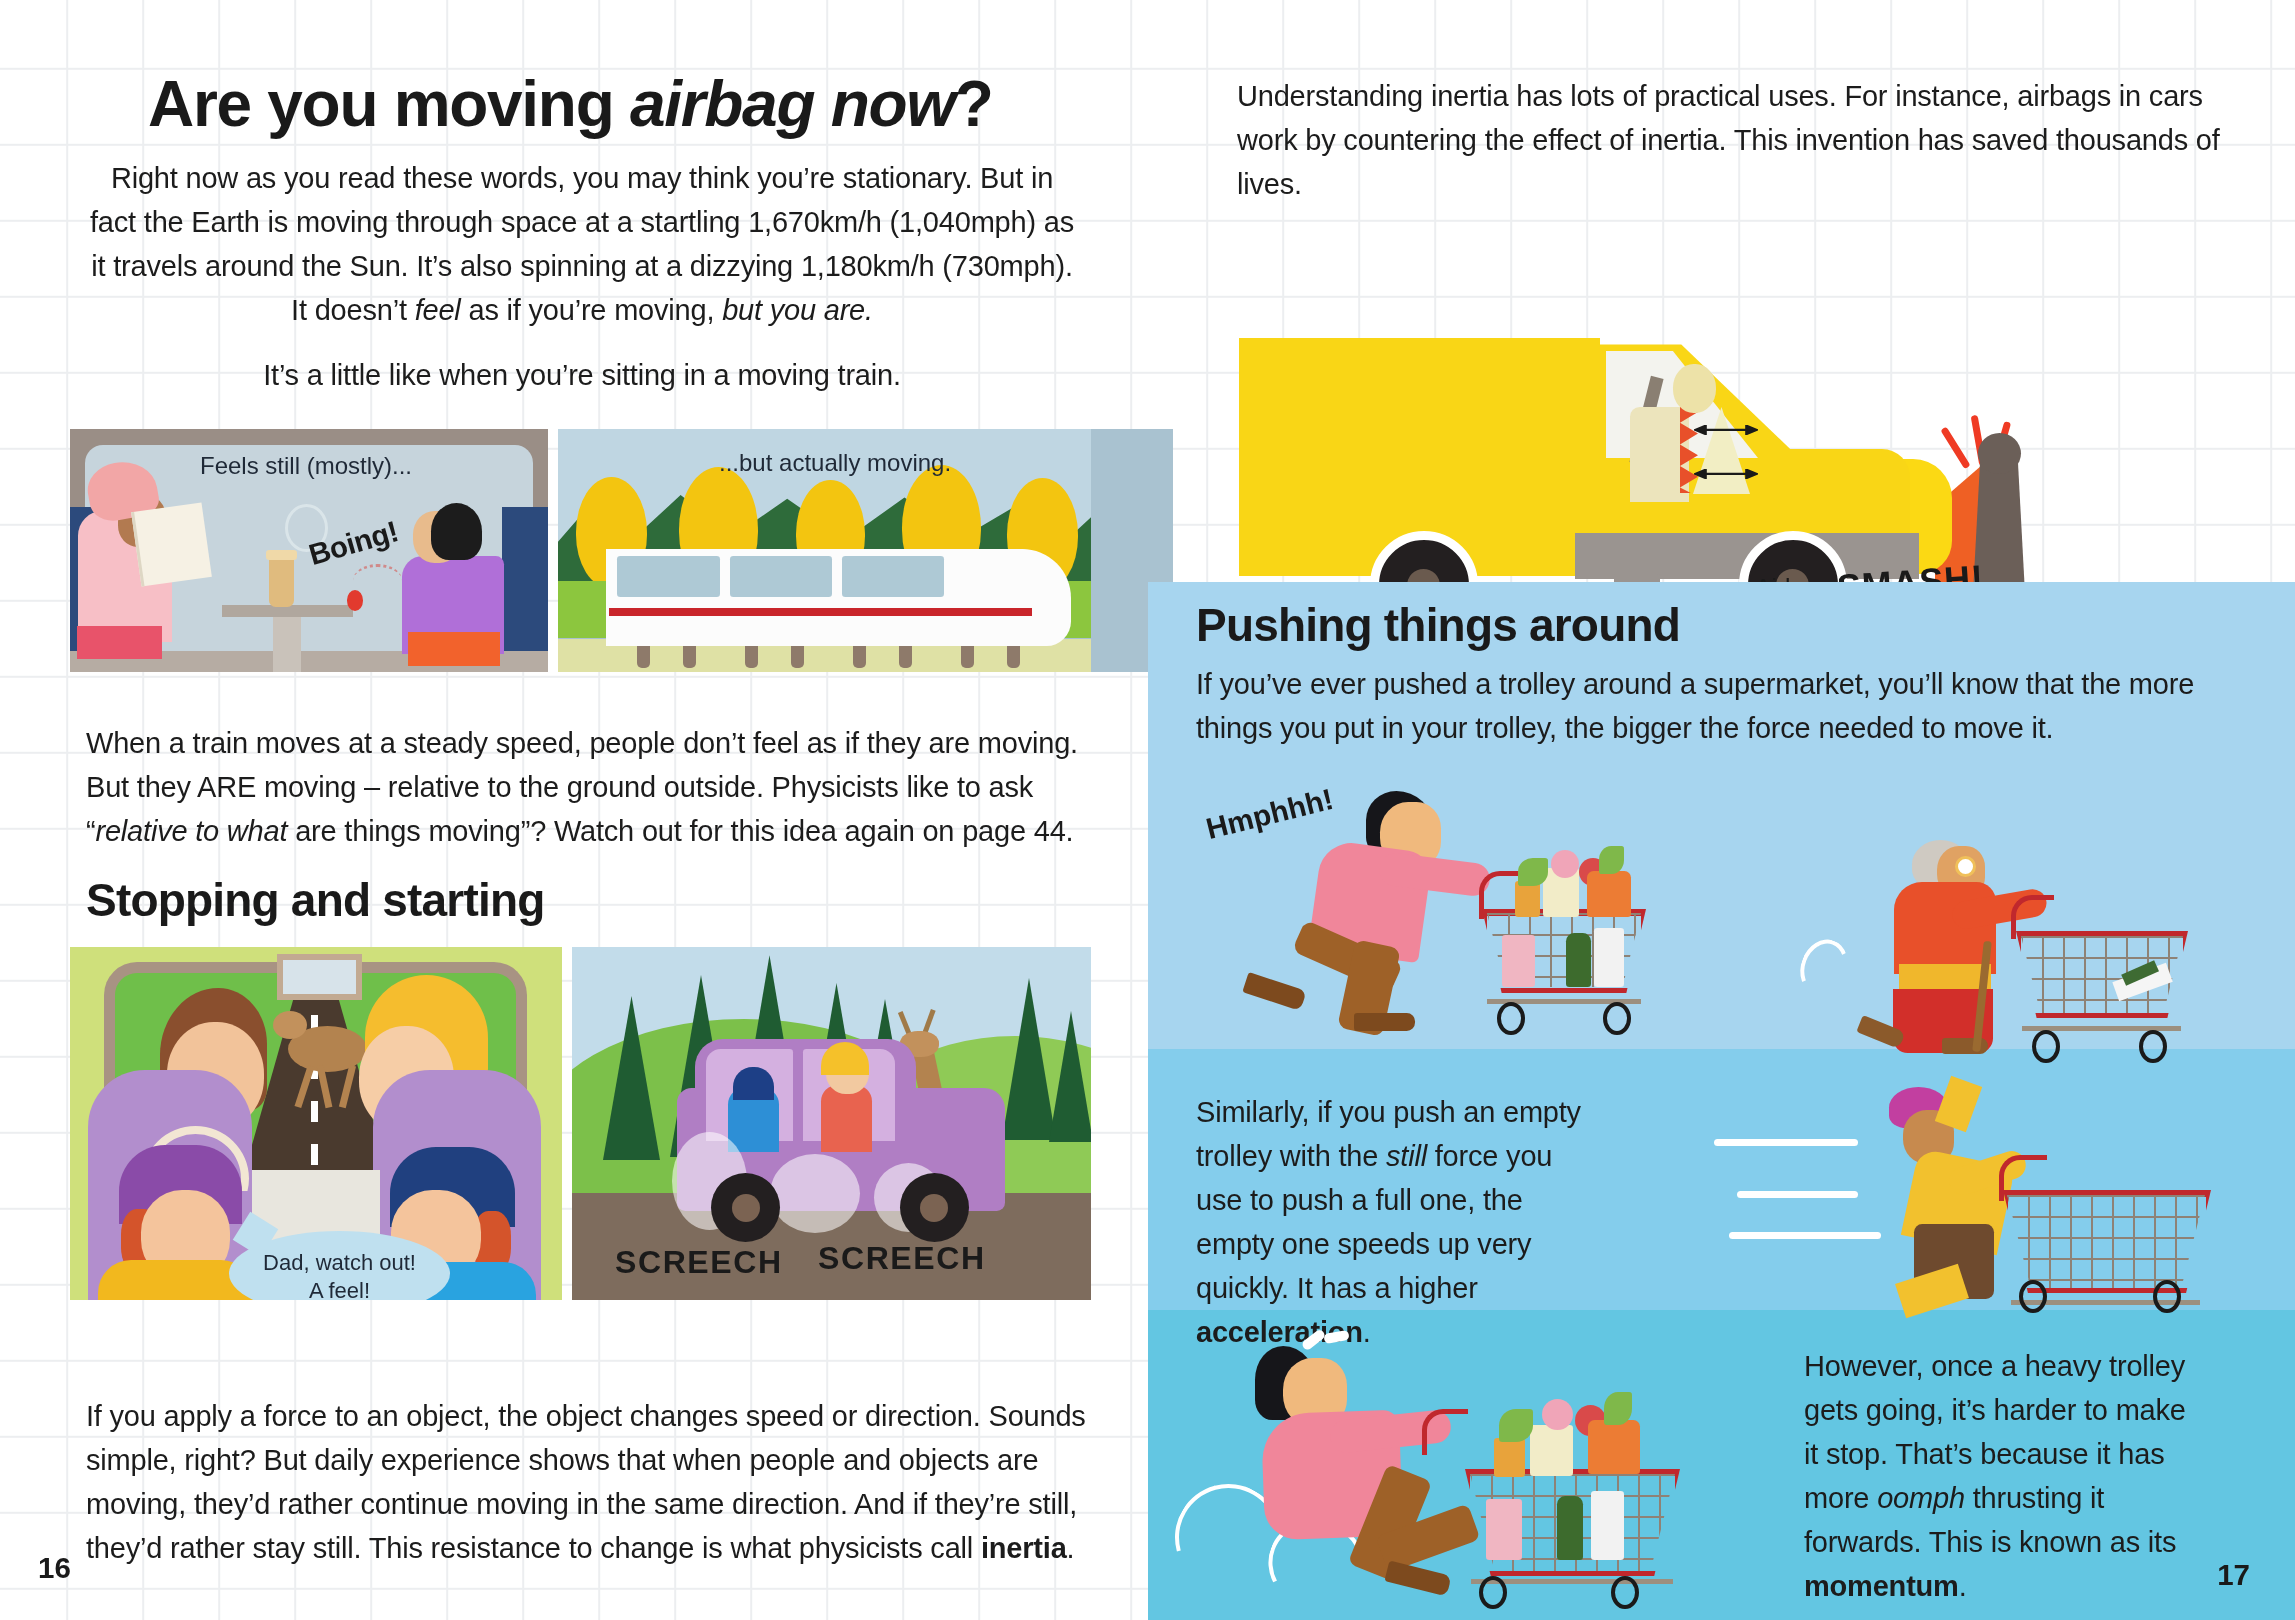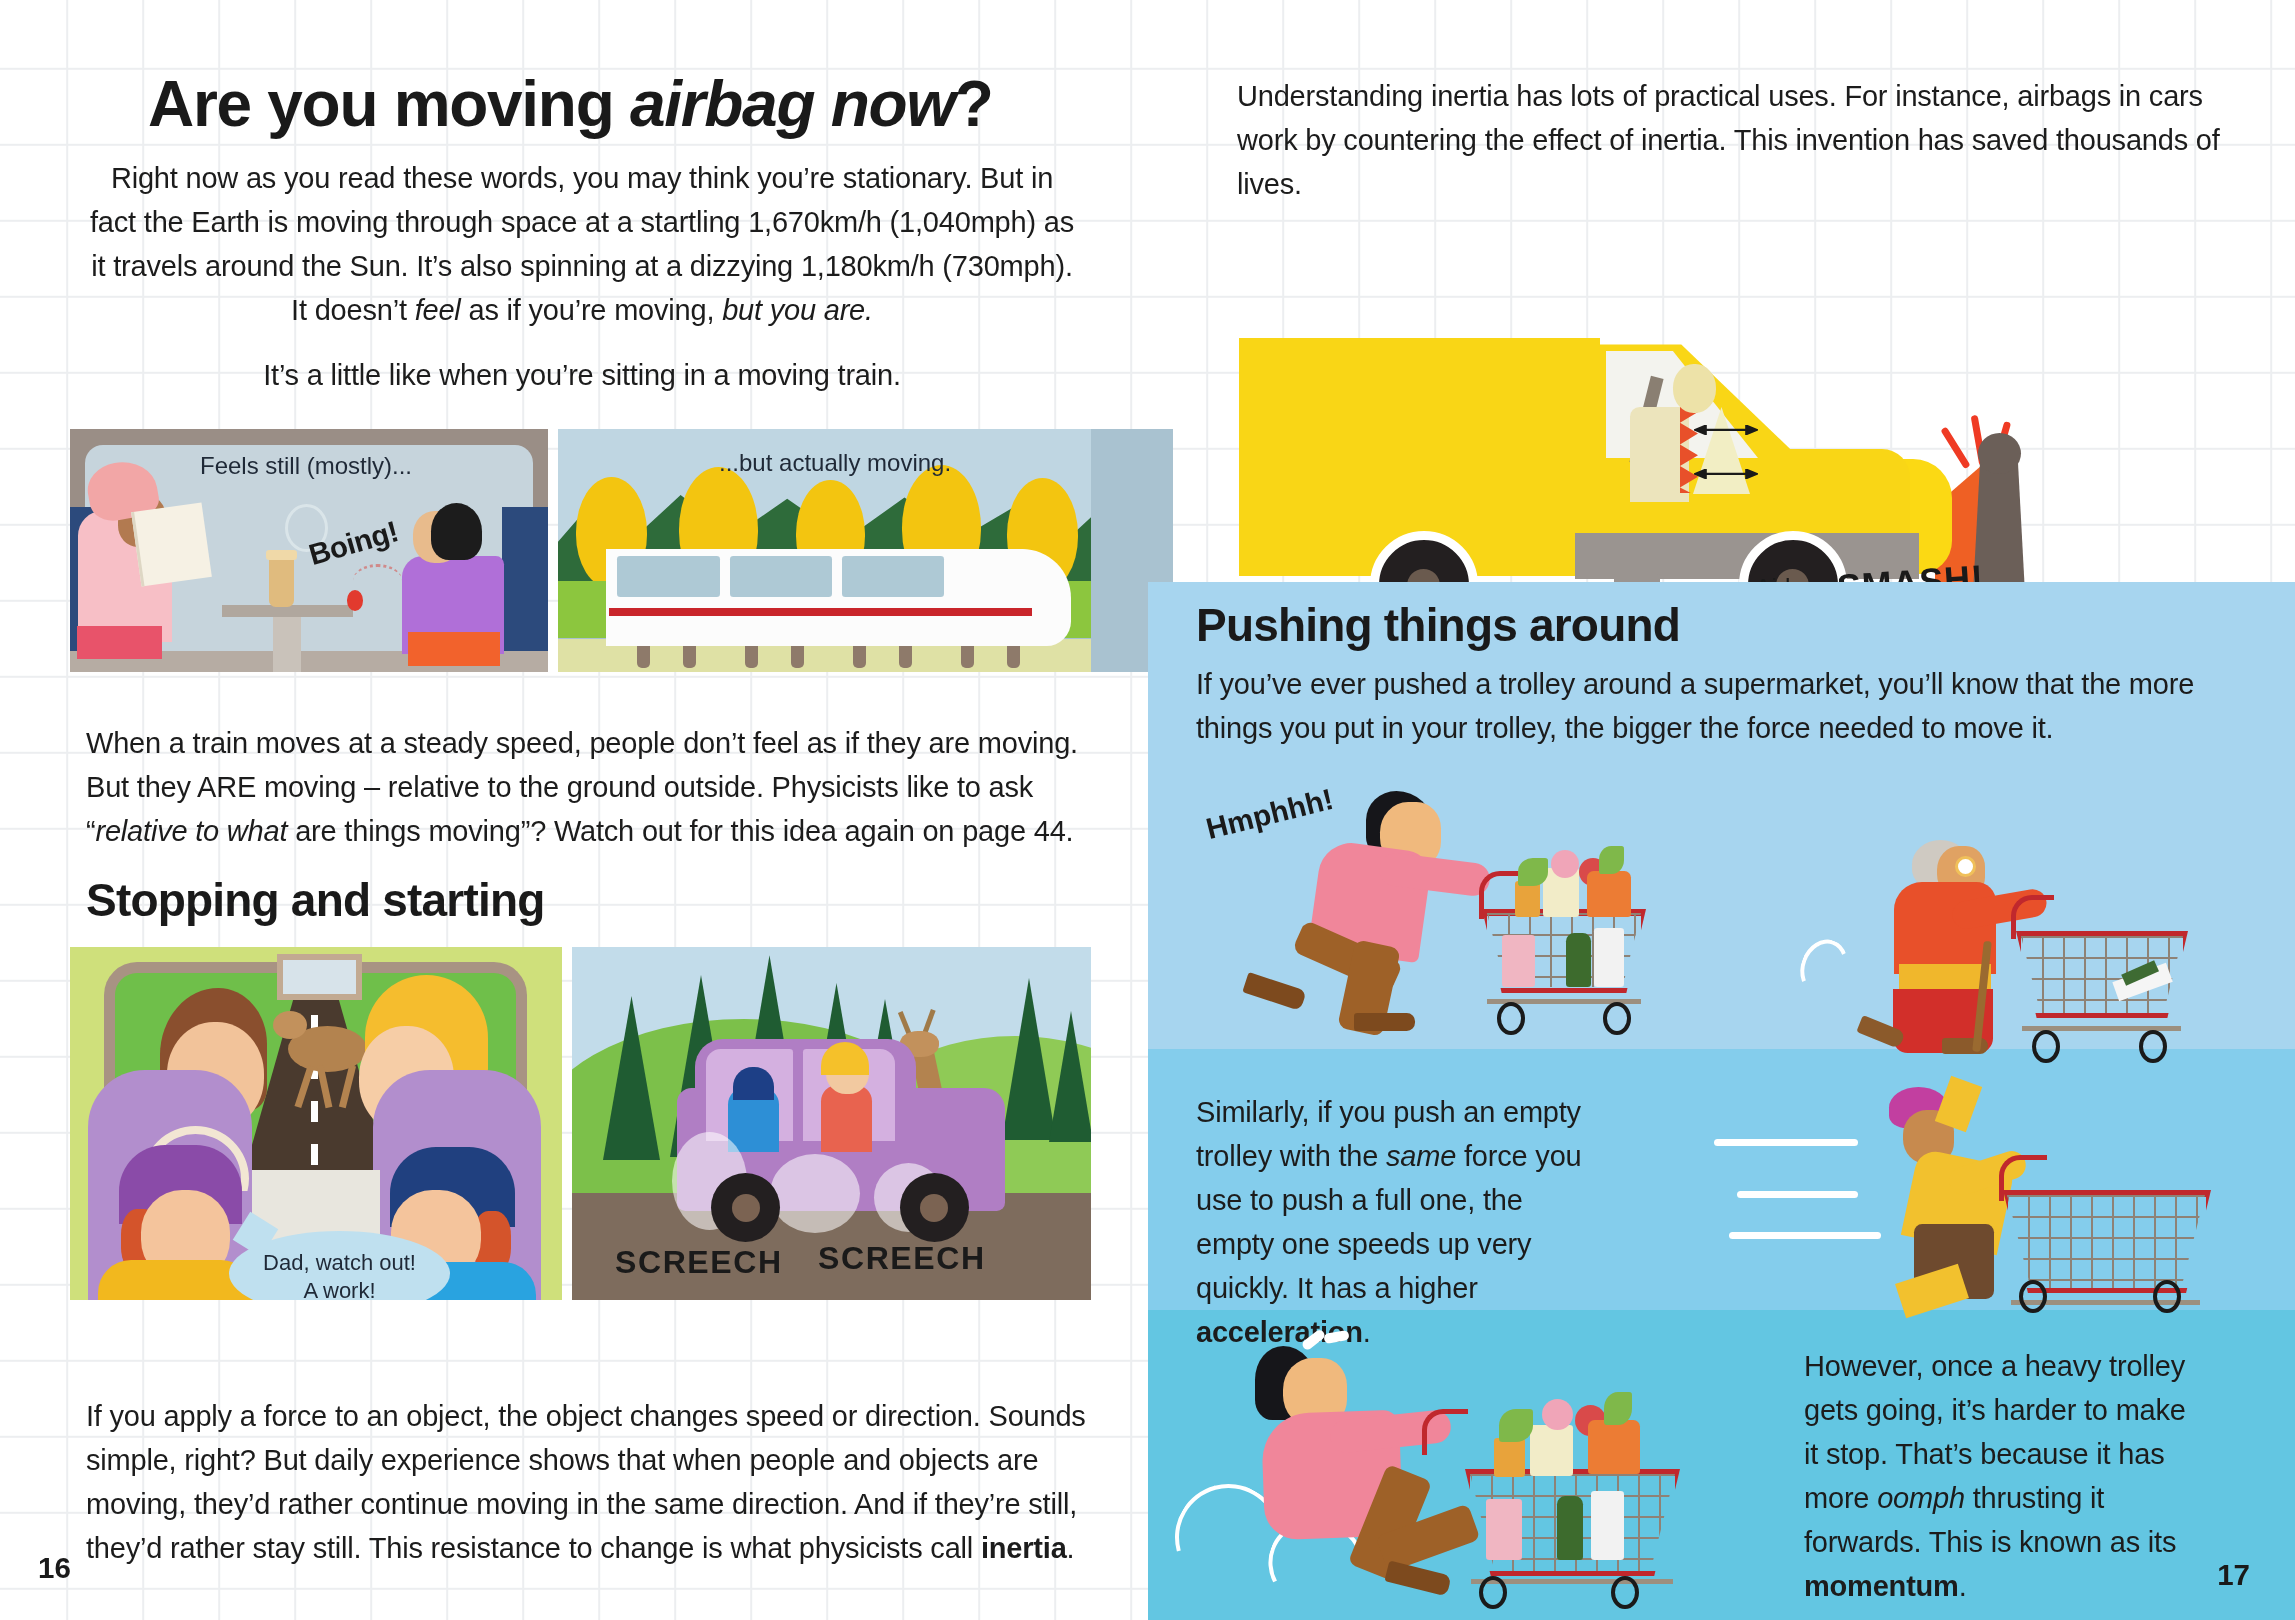--- a/index.html
+++ b/index.html
@@ -347,21 +347,21 @@
         <div class="ci-kidLface"></div>
         <div class="ci-kidLbody"></div>
         <div class="ci-kidR"></div>
         <div class="ci-kidRhair"></div>
         <div class="ci-kidRface"></div>
         <div class="ci-kidRbody"></div>
         <div class="ci-bubbletail"></div>
         <div class="ci-bubble"></div>
         <div class="ci-bubbletext">
           <div>Dad, watch out!</div>
-          <div>A work!</div>
+          <div>A feel!</div>
         </div>
       </div>
 
       <div class="pic" id="pic-car-outside">
         <div class="co-sky"></div>
         <div class="co-hill1"></div>
         <div class="co-hill2"></div>
         <div class="co-pine" style="left:31px; top:49px; width:57px; height:164px;"></div>
         <div class="co-pine" style="left:98px; top:28px; width:62px; height:182px;"></div>
         <div class="co-pine" style="left:169px; top:8.2px; width:57px; height:169px;"></div>
@@ -495,21 +495,21 @@
         <div class="tr-handle" style="left:215px; top:67px; width:43px; height:44px;"></div>
         <div class="tr-basket" style="left:220px; top:103px; width:172px; height:87px;"></div>
         <div class="tr-mesh" style="left:225px; top:108px; width:162px; height:77px;"></div>
         <div style="position:absolute; left:318px; top:144px; width:57px; height:19.7px; background:#f5f5f5; transform:rotate(-20deg);"></div>
         <div style="position:absolute; left:326px; top:139px; width:36px; height:11.5px; background:#3e6b33; transform:rotate(-24deg);"></div>
         <div class="tr-rail" style="left:226px; top:198px; width:159px;"></div>
         <div class="tr-wheel" style="left:236px; top:202px;"></div>
         <div class="tr-wheel" style="left:343px; top:202px;"></div>
       </div>
 
-      <p class="body-txt" id="similar-para">Similarly, if you push an empty trolley with the <i>same</i> force you use to push a full one, the empty one speeds up very quickly. It has a higher <b>acceleration</b>.</p>
+      <p class="body-txt" id="similar-para">Similarly, if you push an empty trolley with the <i>still</i> force you use to push a full one, the empty one speeds up very quickly. It has a higher <b>acceleration</b>.</p>
 
       <div class="trolley" style="left:566px; top:498px; width:508px; height:230px;">
         <div class="speed-line" style="left:0px; top:59px; width:144px;"></div>
         <div class="speed-line" style="left:23px; top:111px; width:121px;"></div>
         <div class="speed-line" style="left:14.8px; top:152px; width:152px;"></div>
         <div style="position:absolute; left:175px; top:6.6px; width:59px; height:41px; background:#c23fa0; border-radius:50% 50% 20% 30%;"></div>
         <div class="ph-face" style="left:189px; top:29.5px; width:51px; height:54px; background:#c78a4e;"></div>
         <div style="position:absolute; left:228px; top:0px; width:33px; height:48px; background:#f2c12e; transform:rotate(20deg);"></div>
         <div style="position:absolute; left:195px; top:77px; width:98px; height:89px; background:#f2c12e; border-radius:21px 16.4px 0 0; transform:rotate(12deg);"></div>
         <div style="position:absolute; left:234px; top:79px; width:79px; height:28px; background:#f2c12e; border-radius:14.8px; transform:rotate(-18deg);"></div>

